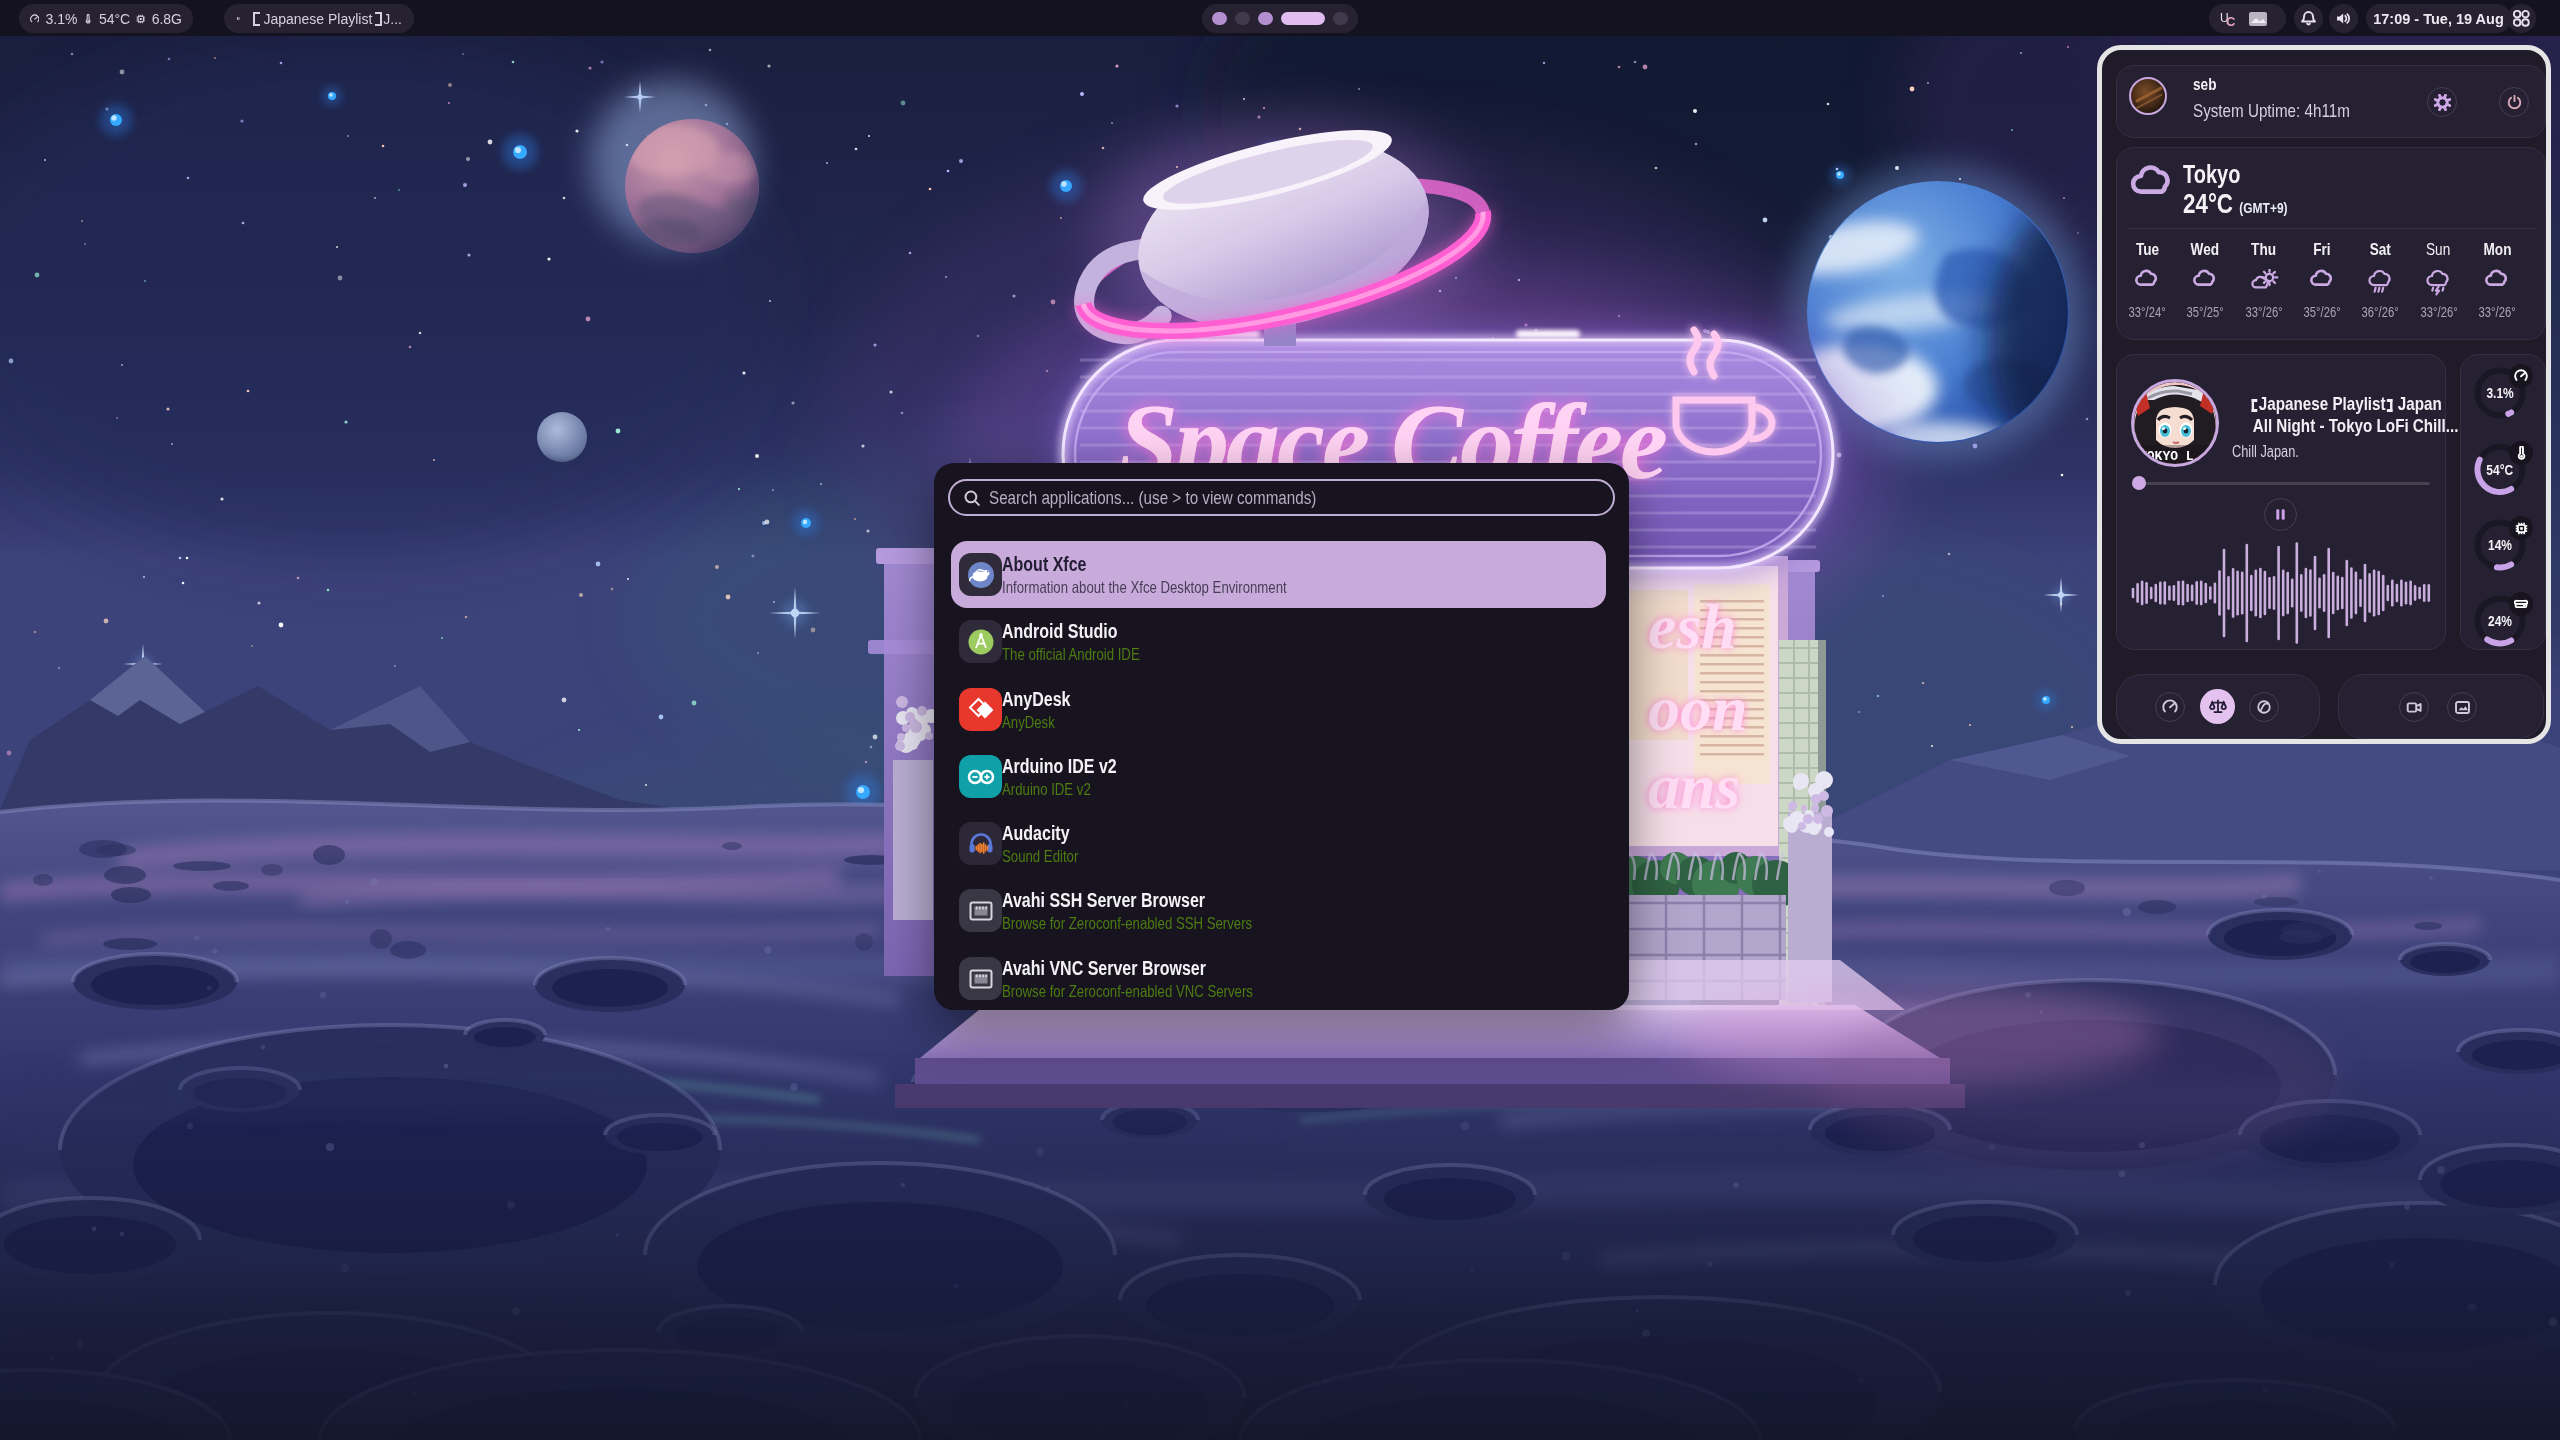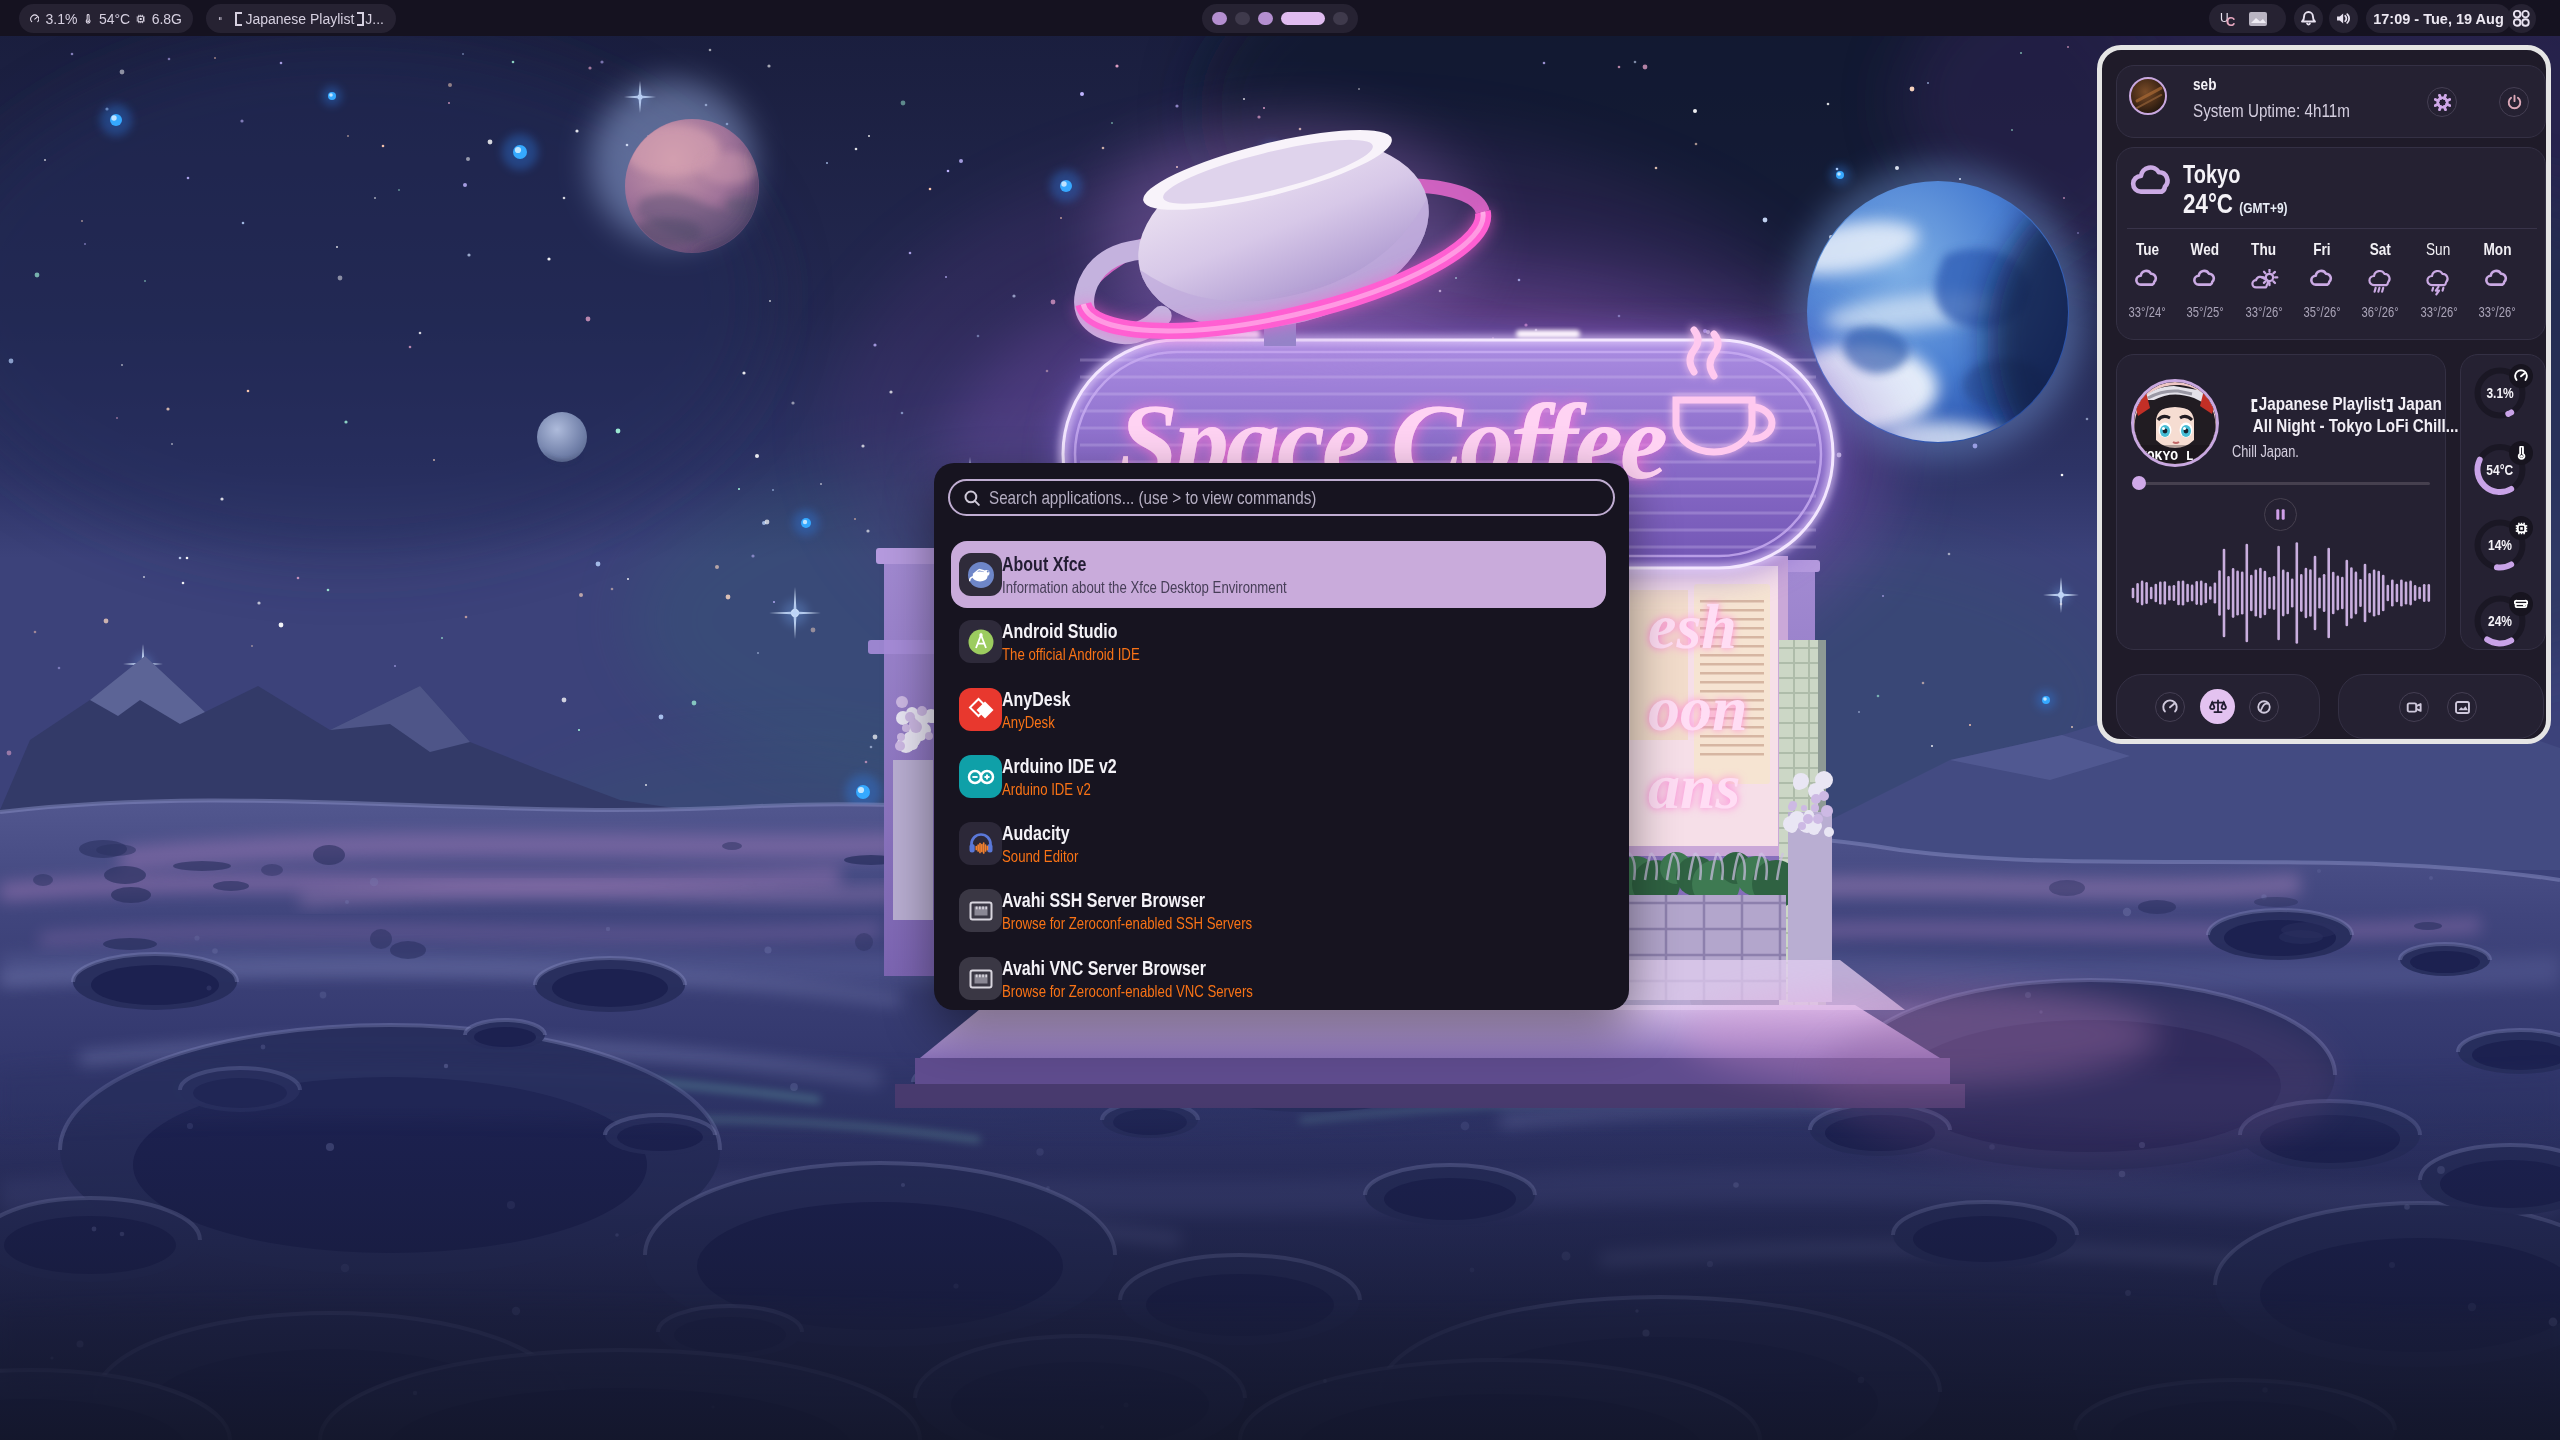--- a/index.html
+++ b/index.html
@@ -11,21 +11,21 @@
 .circ{position:absolute;top:4px;width:29px;height:29px;background:#262232;border-radius:50%;display:flex;align-items:center;justify-content:center}
 .wsdot{width:15px;height:13px;border-radius:7px;background:#3f3a4c;margin:0 4px}
 .wsdot.on{background:#b48fd0}
 .wsdot.act{width:44px;background:#e0bcf0}
 #launcher{position:absolute;left:934px;top:463px;width:695px;height:547px;background:#171420;border-radius:20px;z-index:15;box-shadow:0 18px 50px rgba(0,0,0,0.45)}
 #searchbox{position:absolute;left:14px;top:16px;width:667px;height:37px;border:2px solid #c0add2;border-radius:19px;display:flex;align-items:center;color:#b5aec2;font-size:19px}
 .row{position:absolute;left:17px;width:655px;height:67px;border-radius:16px;display:flex;align-items:center}
 .row .ic{width:43px;height:43px;border-radius:12px;margin-left:8px;flex:none;display:flex;align-items:center;justify-content:center}
 .row .tx{margin-left:0}
 .row .t1{font-size:20px;font-weight:bold;color:#f4f2f7;line-height:25px}
-.row .t2{font-size:16.5px;color:#f97316;line-height:21px}
+.row .t2{font-size:16.5px;color:#4d7c0f;line-height:21px}
 .row.sel{background:#c9abdb}
 .row.sel .t1{color:#231d33}.row.sel .t2{color:#473e58}
 #sidebar{position:absolute;left:2097px;top:45px;width:454px;height:699px;background:#1f1b29;border-radius:24px;border:5px solid #e5e5e5;z-index:15}
 .card{position:absolute;background:#252132;border:1px solid #343044;border-radius:18px}
 .gbtn{position:absolute;width:30px;height:30px;border-radius:50%;border:1.5px solid #443e52;display:flex;align-items:center;justify-content:center}
 </style></head><body>
 <svg id="wp" width="2560" height="1440" viewBox="0 0 2560 1440" xmlns="http://www.w3.org/2000/svg">
     <defs>
 <linearGradient id="sky" x1="0" y1="0" x2="0" y2="1">
  <stop offset="0" stop-color="#191d3c"></stop>
@@ -909,21 +909,21 @@
           <line x1="1.08" y1="9.0" x2="3.6" y2="9.0"></line>
           <line x1="14.4" y1="9.0" x2="16.919999999999998" y2="9.0"></line>
           <line x1="12.6" y1="1.08" x2="12.6" y2="3.6"></line>
           <line x1="12.6" y1="14.4" x2="12.6" y2="16.919999999999998"></line>
           <line x1="1.08" y1="12.6" x2="3.6" y2="12.6"></line>
           <line x1="14.4" y1="12.6" x2="16.919999999999998" y2="12.6"></line>
         </g>
       </svg>
       <span>6.8G</span>
     </div>
-    <div class="pill" style="left:206px;width:190px;padding:8px 12px;gap:12px">
+    <div class="pill" style="left:224px;width:190px;padding:8px 12px;gap:12px">
       <svg width="17" height="17" viewBox="0 0 17 17" style="" xmlns="http://www.w3.org/2000/svg">
         <rect x="3.74" y="2.55" width="3.4000000000000004" height="11.899999999999999" rx="1.36" fill="#d6d0e0"></rect>
         <rect x="9.86" y="2.55" width="3.4000000000000004" height="11.899999999999999" rx="1.36" fill="#d6d0e0"></rect>
       </svg>
       <span style="white-space:nowrap"><span style="display:inline-block;width:7px;height:14px;border:2.5px solid #d6d0e0;border-right:none;margin:0 3px 0 1px;vertical-align:-2px"></span>Japanese Playlist<span style="display:inline-block;width:7px;height:14px;border:2.5px solid #d6d0e0;border-left:none;margin:0 1px 0 3px;vertical-align:-2px"></span>J...</span>
     </div>
     <div class="pill" style="left:1202px;width:156px;padding:0 5px;justify-content:center">
       <span class="wsdot on"></span>
       <span class="wsdot"></span>
       <span class="wsdot on"></span>

